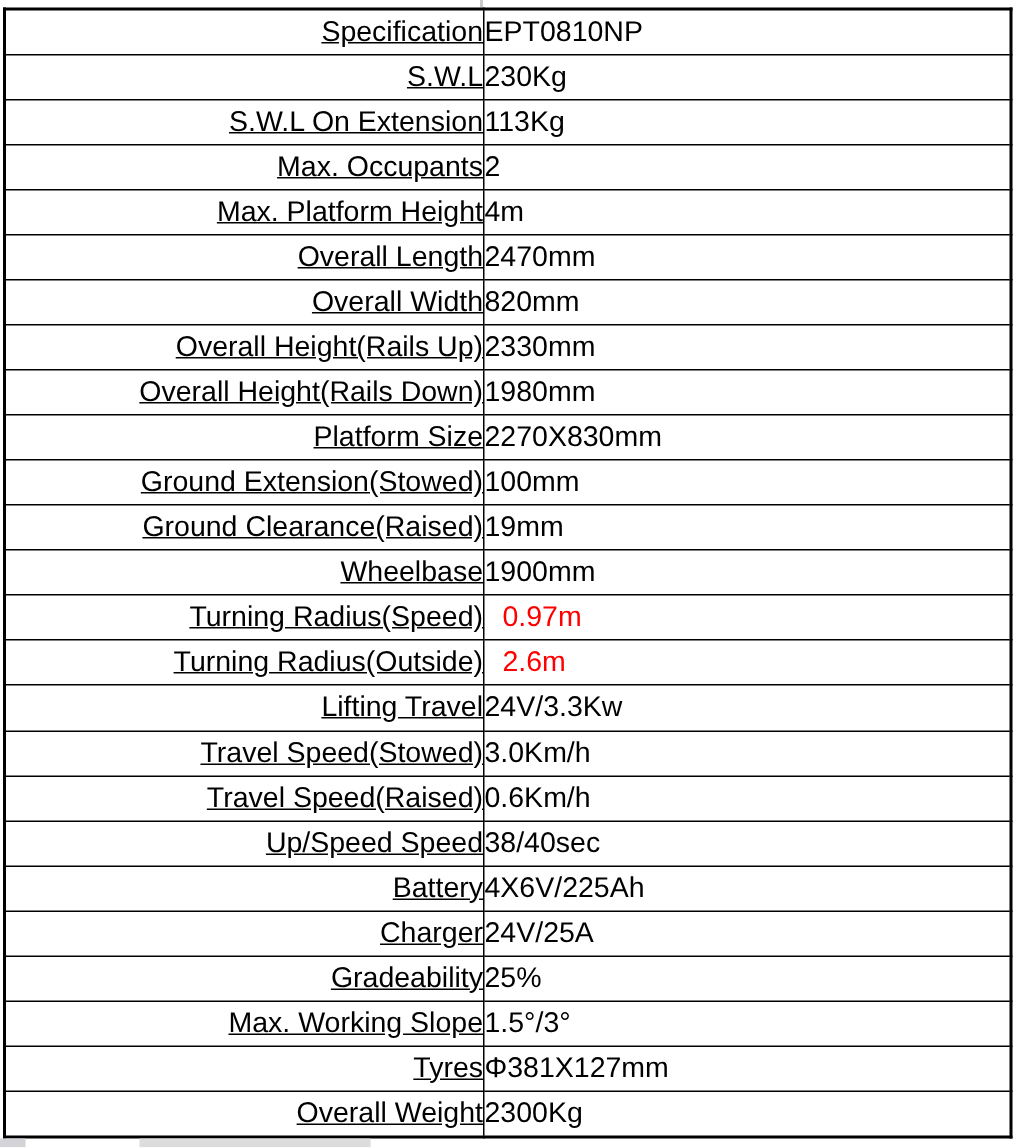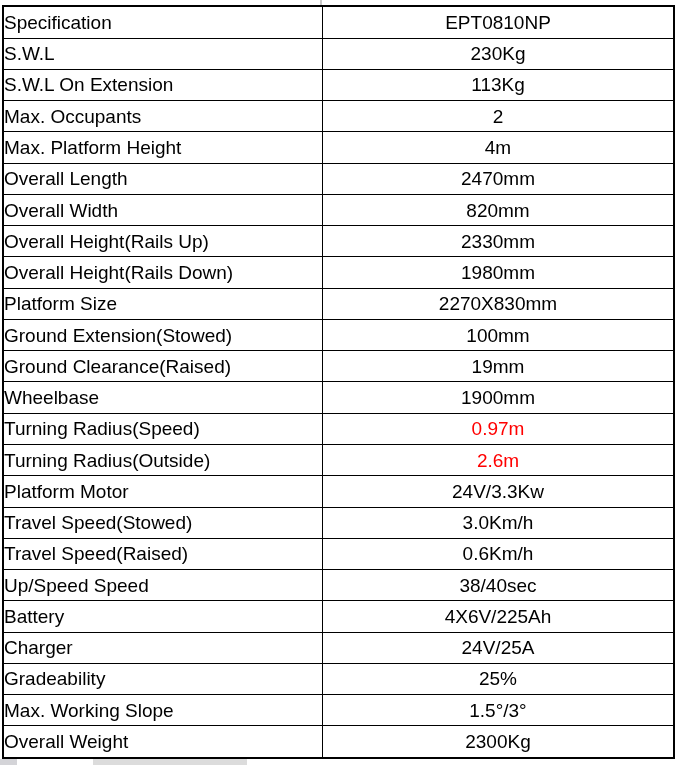--- a/index.html
+++ b/index.html
@@ -39,28 +39,30 @@
     border: 1px solid var(--border, #000000);
     font-size: 19px;
     line-height: 1;
     white-space: nowrap;
     overflow: hidden;
     vertical-align: middle;
     padding: 0;
   }
   td.label {
     width: 318px;
-    text-align: left;
+    text-align: right;
     padding-left: 6px;
+    text-decoration: underline;
   }
   td.value {
-    text-align: center;
+    text-align: left;
   }
   td.value.hl {
     color: var(--highlight, #ff0000);
+    padding-left: 12px;
   }
   
   .bottom-frag-1 {
     position: absolute;
     left: 0;
     top: 759px;
     width: 17px;
     height: 6px;
     background: #d4d4d8;
   }
@@ -135,21 +137,21 @@
         </tr>
         <tr>
           <td class="label">Turning Radius(Speed)</td>
           <td class="value hl">0.97m</td>
         </tr>
         <tr>
           <td class="label">Turning Radius(Outside)</td>
           <td class="value hl">2.6m</td>
         </tr>
         <tr>
-          <td class="label">Platform Motor</td>
+          <td class="label">Lifting Travel</td>
           <td class="value">24V/3.3Kw</td>
         </tr>
         <tr>
           <td class="label">Travel Speed(Stowed)</td>
           <td class="value">3.0Km/h</td>
         </tr>
         <tr>
           <td class="label">Travel Speed(Raised)</td>
           <td class="value">0.6Km/h</td>
         </tr>
@@ -167,20 +169,24 @@
         </tr>
         <tr>
           <td class="label">Gradeability</td>
           <td class="value">25%</td>
         </tr>
         <tr>
           <td class="label">Max. Working Slope</td>
           <td class="value">1.5°/3°</td>
         </tr>
         <tr>
+          <td class="label">Tyres</td>
+          <td class="value">Φ381X127mm</td>
+        </tr>
+        <tr>
           <td class="label">Overall Weight</td>
           <td class="value">2300Kg</td>
         </tr>
       </tbody>
   </table>
 
   <div class="bottom-frag-1"></div>
   <div class="bottom-frag-2"></div>
 </div>
 

